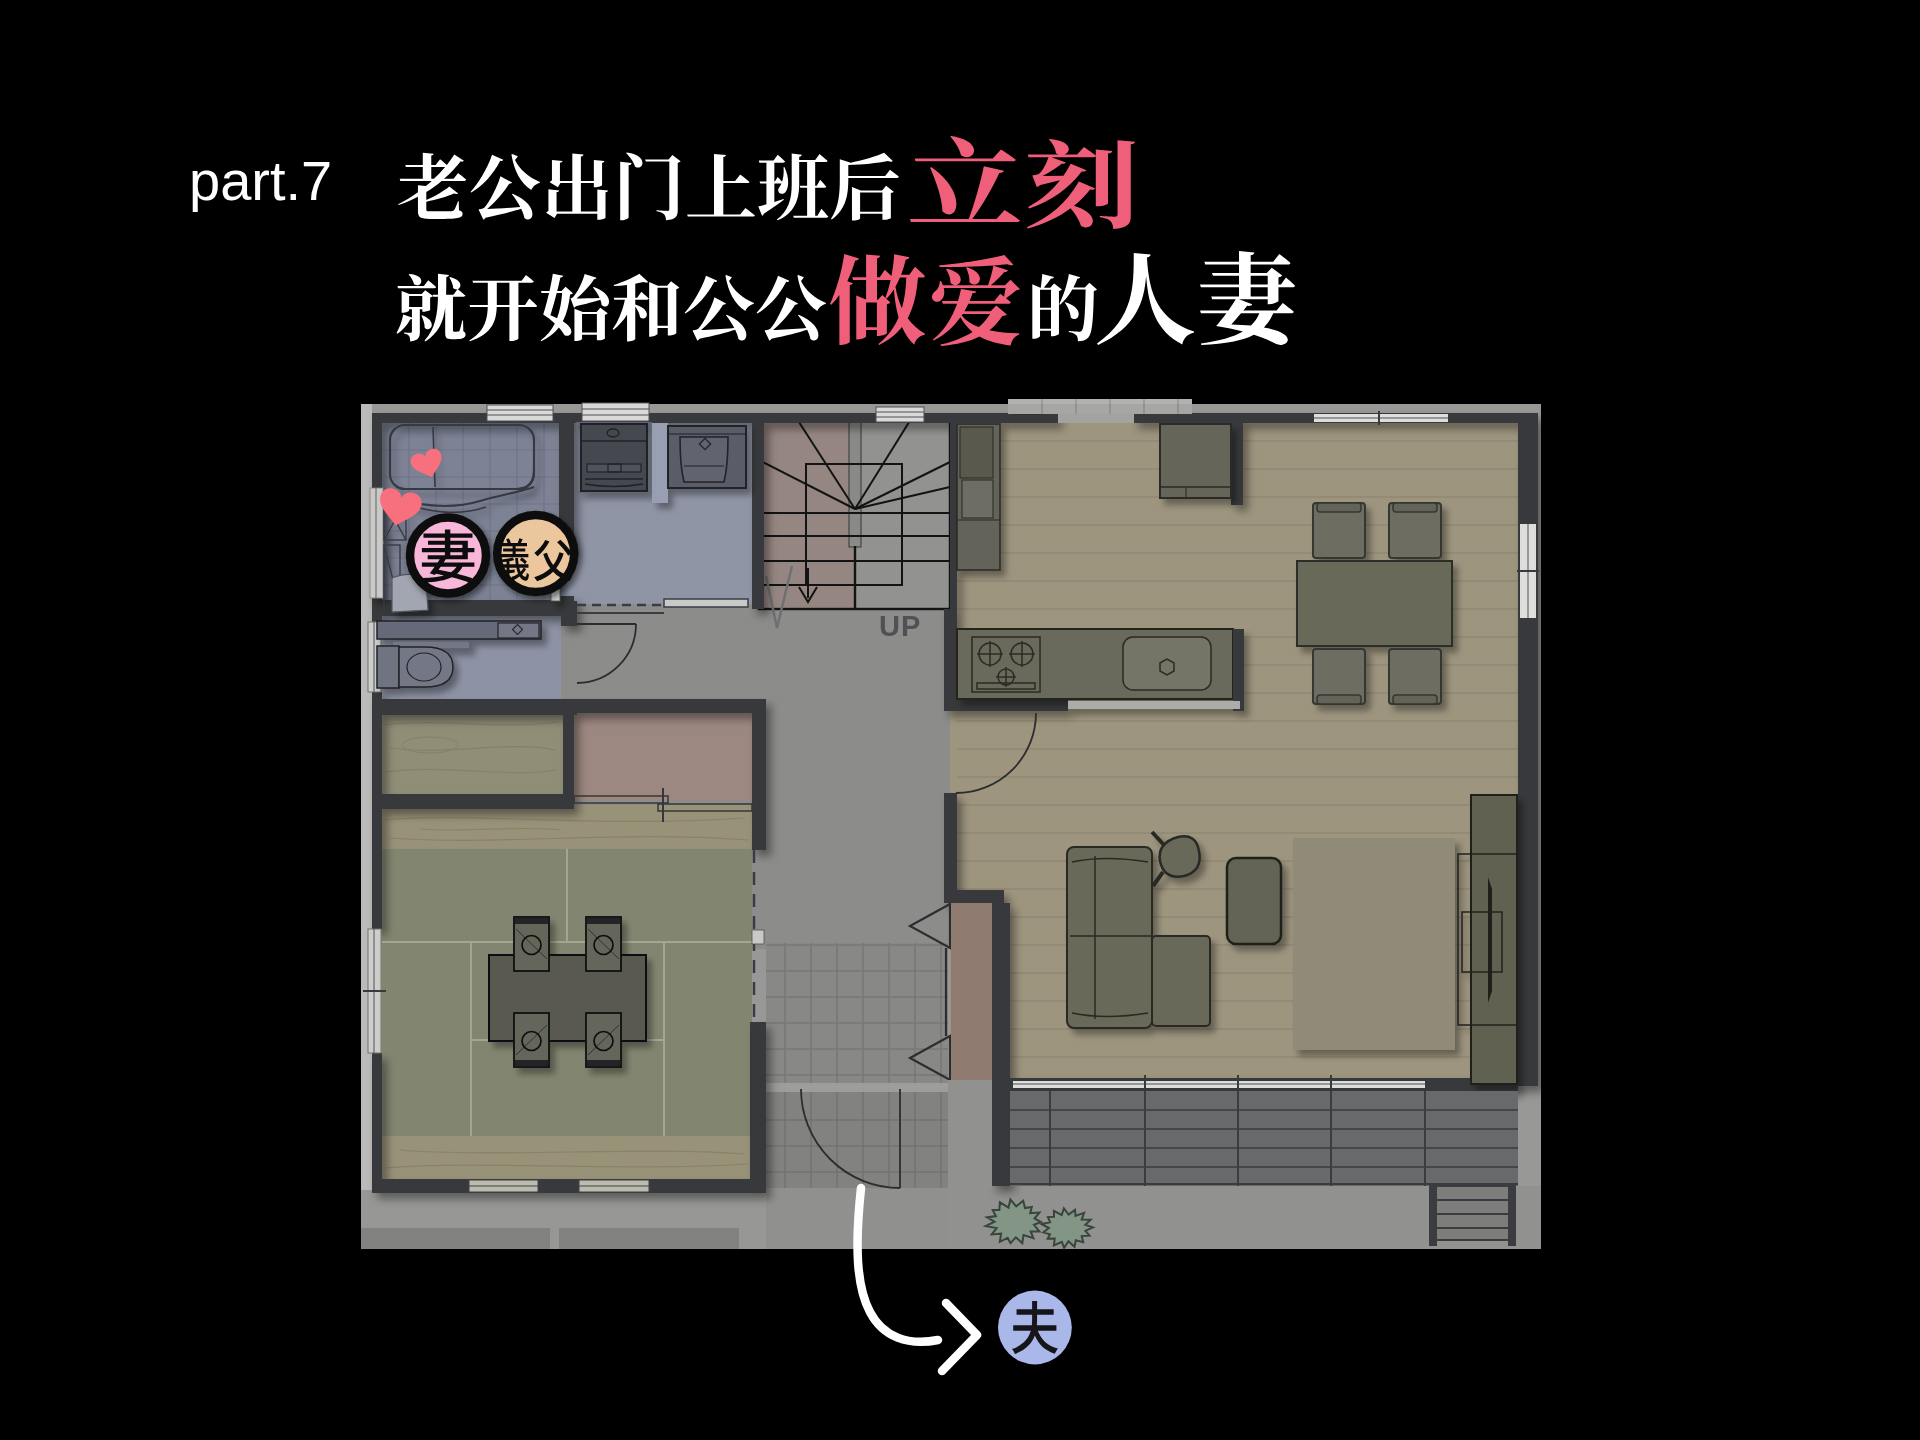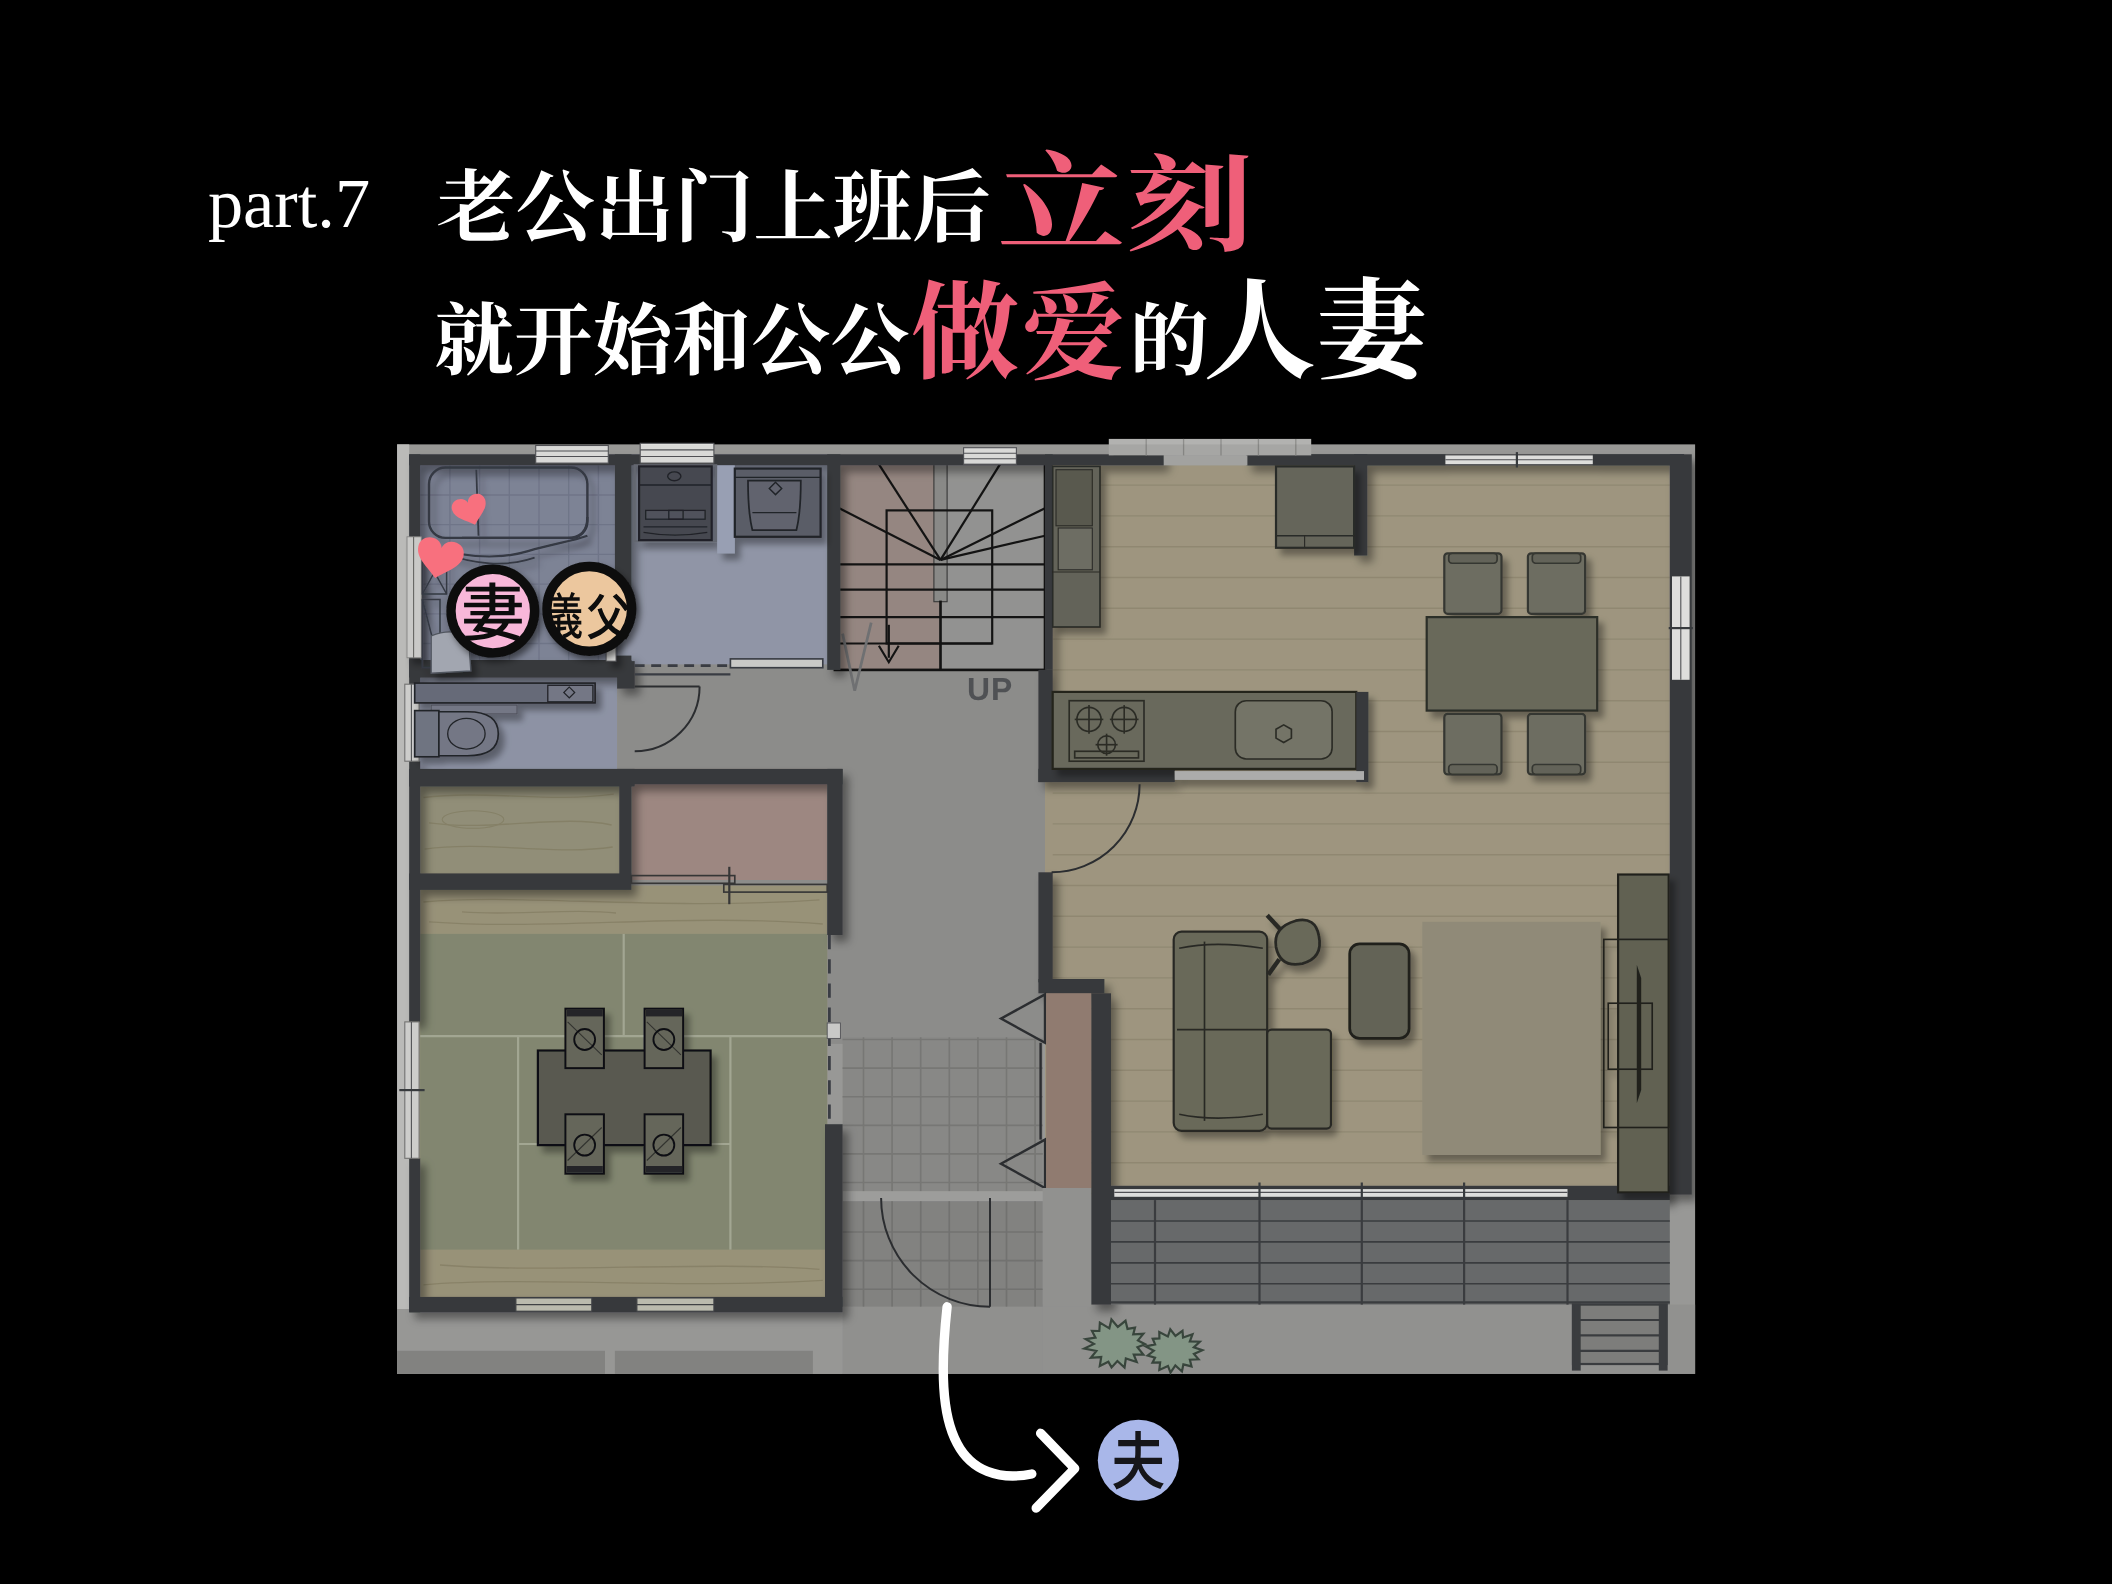--- a/index.html
+++ b/index.html
@@ -1,15 +1,15 @@
 <!DOCTYPE html>
 <html><head><meta charset="utf-8"><style>
 html,body{margin:0;padding:0;background:#000;width:1920px;height:1440px;overflow:hidden}
 #page{position:relative;width:1920px;height:1440px;background:#000;font-family:"Liberation Sans",sans-serif}
-#part{position:absolute;left:189px;top:153px;font-family:Liberation Serif, serif;font-size:64px;color:#fff;line-height:1}
+#part{position:absolute;left:189px;top:153px;font-family:Liberation Sans, sans-serif;font-size:56px;color:#fff;line-height:1}
 .abs{position:absolute;left:0;top:0}
 </style></head>
 <body>
 <div id="page">
 
 <div id="part">part.7</div>
 
 <svg class="abs" width="1920" height="1440" viewBox="0 0 1920 1440">
 <defs>
 <filter id="ds" x="-5%" y="-5%" width="115%" height="115%">

